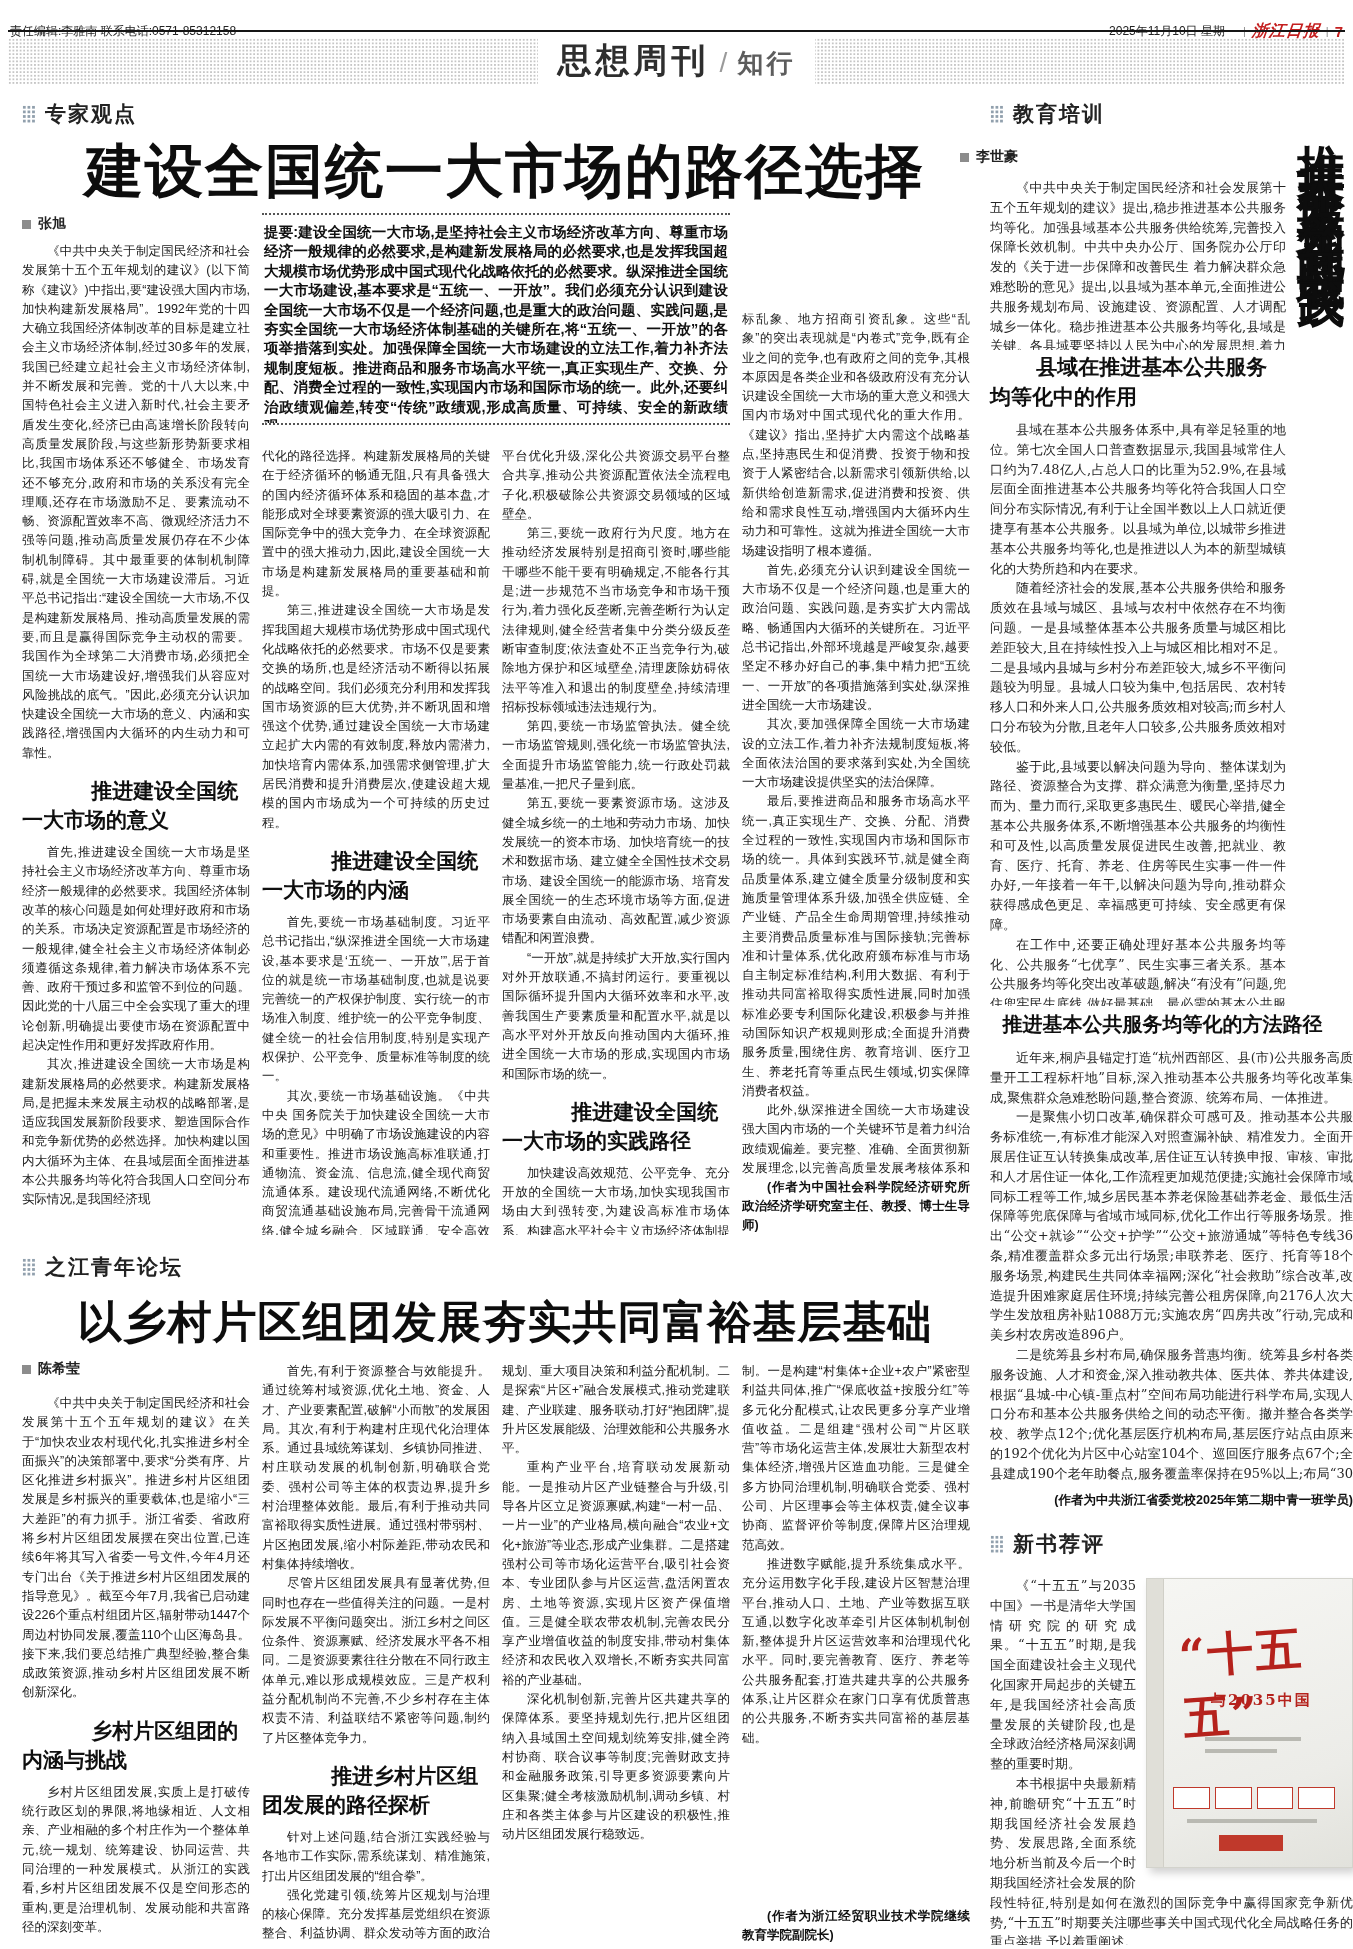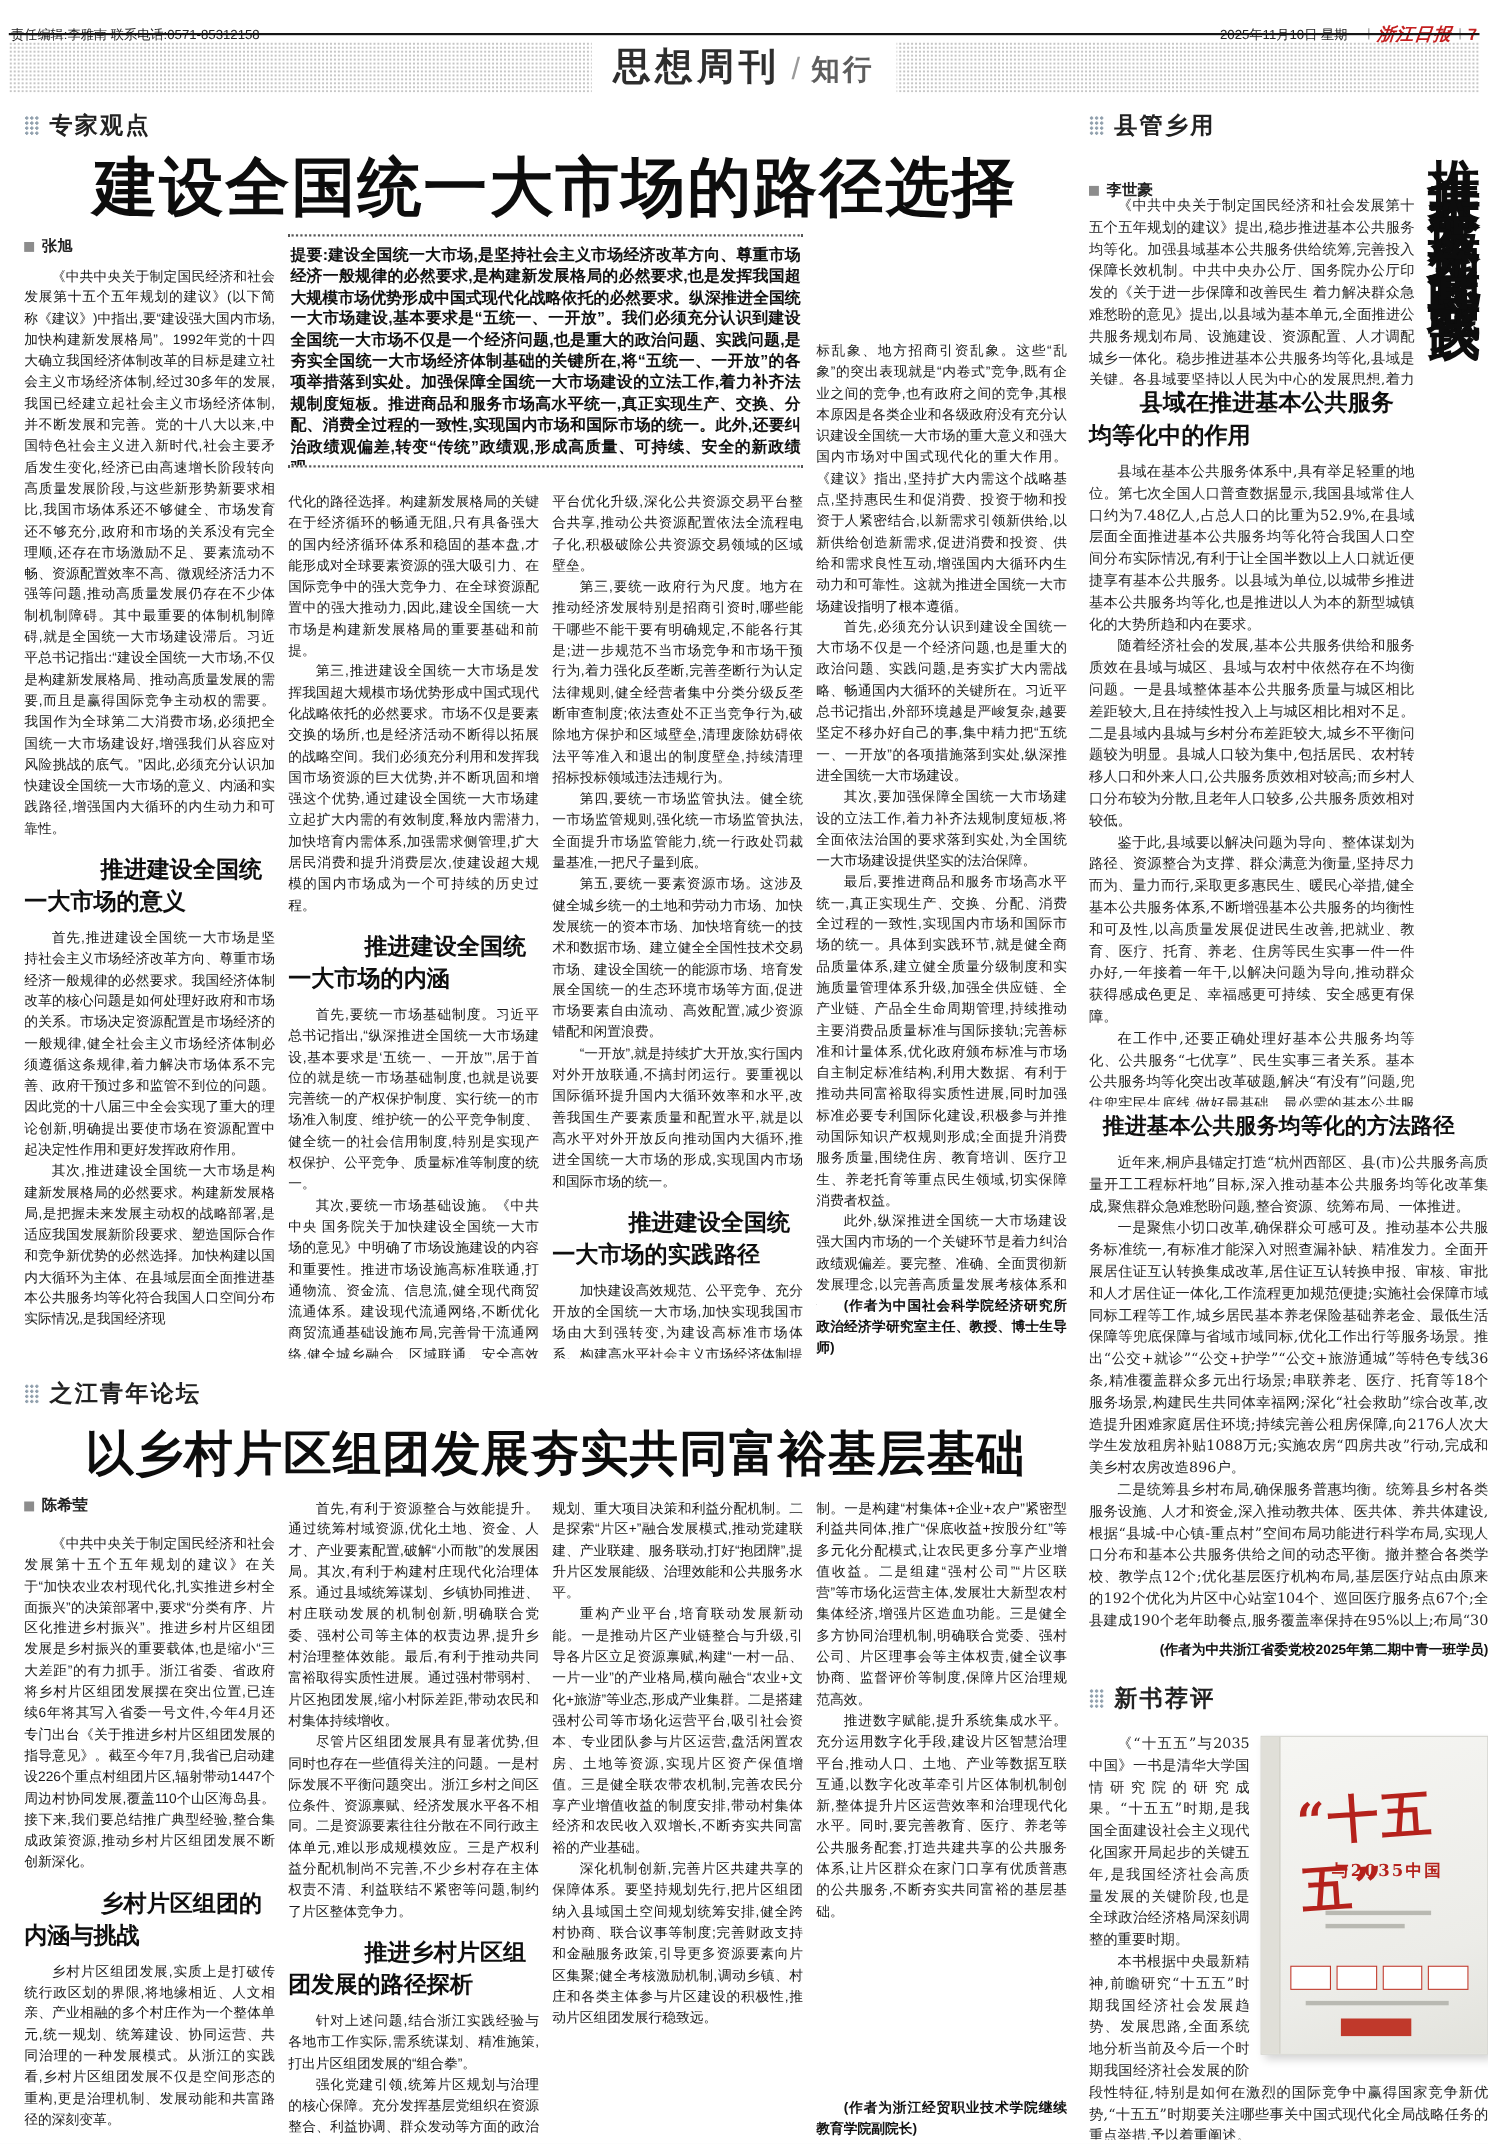--- a/index.html
+++ b/index.html
@@ -138,23 +138,23 @@
       <p class="bp cont">标乱象、地方招商引资乱象。这些“乱象”的突出表现就是“内卷式”竞争,既有企业之间的竞争,也有政府之间的竞争,其根本原因是各类企业和各级政府没有充分认识建设全国统一大市场的重大意义和强大国内市场对中国式现代化的重大作用。《建议》指出,坚持扩大内需这个战略基点,坚持惠民生和促消费、投资于物和投资于人紧密结合,以新需求引领新供给,以新供给创造新需求,促进消费和投资、供给和需求良性互动,增强国内大循环内生动力和可靠性。这就为推进全国统一大市场建设指明了根本遵循。</p>
       <p class="bp">首先,必须充分认识到建设全国统一大市场不仅是一个经济问题,也是重大的政治问题、实践问题,是夯实扩大内需战略、畅通国内大循环的关键所在。习近平总书记指出,外部环境越是严峻复杂,越要坚定不移办好自己的事,集中精力把“五统一、一开放”的各项措施落到实处,纵深推进全国统一大市场建设。</p>
       <p class="bp">其次,要加强保障全国统一大市场建设的立法工作,着力补齐法规制度短板,将全面依法治国的要求落到实处,为全国统一大市场建设提供坚实的法治保障。</p>
       <p class="bp">最后,要推进商品和服务市场高水平统一,真正实现生产、交换、分配、消费全过程的一致性,实现国内市场和国际市场的统一。具体到实践环节,就是健全商品质量体系,建立健全质量分级制度和实施质量管理体系升级,加强全供应链、全产业链、产品全生命周期管理,持续推动主要消费品质量标准与国际接轨;完善标准和计量体系,优化政府颁布标准与市场自主制定标准结构,利用大数据、有利于推动共同富裕取得实质性进展,同时加强标准必要专利国际化建设,积极参与并推动国际知识产权规则形成;全面提升消费服务质量,围绕住房、教育培训、医疗卫生、养老托育等重点民生领域,切实保障消费者权益。</p>
       <p class="bp">此外,纵深推进全国统一大市场建设强大国内市场的一个关键环节是着力纠治政绩观偏差。要完整、准确、全面贯彻新发展理念,以完善高质量发展考核体系和干部政绩考核评价体系为抓手,促进地方政府和领导干部转变追求短期利益和局部利益、以国内生产总值增长率论英雄的“传统”政绩观,形成高质量、可持续、安全持久的新政绩观,构建统一、开放、竞争、有序的市场体系,建设法治经济、信用经济,既“放得活”又“管得住”。</p>
       <p class="credit">(作者为中国社会科学院经济研究所政治经济学研究室主任、教授、博士生导师)</p>
     </div>
 
   <div class="abs seclabel" style="left:990px;top:100px;">
     <span class="dots"></span>
-    <span class="txt">县管乡用</span>
-  </div>
-  <div class="abs byline" style="left:990px;top:148px;margin-top:16px;">
+    <span class="txt">教育培训</span>
+  </div>
+  <div class="abs byline" style="left:960px;top:148px;">
     <span class="sq"></span>
     <span>李世豪</span>
   </div>
   <div class="acol kai" style="left:990px;top:178px;width:296px;height:172px;">
       <p class="bp">《中共中央关于制定国民经济和社会发展第十五个五年规划的建议》提出,稳步推进基本公共服务均等化。加强县域基本公共服务供给统筹,完善投入保障长效机制。中共中央办公厅、国务院办公厅印发的《关于进一步保障和改善民生 着力解决群众急难愁盼的意见》提出,以县域为基本单元,全面推进公共服务规划布局、设施建设、资源配置、人才调配城乡一体化。稳步推进基本公共服务均等化,县域是关键。各县域要坚持以人民为中心的发展思想,着力解决人民群众急难愁盼问题,在稳步推进基本公共服务均等化等方面部署一批均衡性可及性强的政策举措,不断提高人民群众的获得感、幸福感、安全感。</p>
     </div>
   <div id="prac-sub1" class="abs">县域在推进基本公共服务均等化中的作用</div>
   <div class="acol kai" style="left:990px;top:420px;width:296px;height:586px;">
       <p class="bp">县域在基本公共服务体系中,具有举足轻重的地位。第七次全国人口普查数据显示,我国县域常住人口约为7.48亿人,占总人口的比重为52.9%,在县域层面全面推进基本公共服务均等化符合我国人口空间分布实际情况,有利于让全国半数以上人口就近便捷享有基本公共服务。以县域为单位,以城带乡推进基本公共服务均等化,也是推进以人为本的新型城镇化的大势所趋和内在要求。</p>
       <p class="bp">随着经济社会的发展,基本公共服务供给和服务质效在县域与城区、县域与农村中依然存在不均衡问题。一是县域整体基本公共服务质量与城区相比差距较大,且在持续性投入上与城区相比相对不足。二是县域内县城与乡村分布差距较大,城乡不平衡问题较为明显。县城人口较为集中,包括居民、农村转移人口和外来人口,公共服务质效相对较高;而乡村人口分布较为分散,且老年人口较多,公共服务质效相对较低。</p>

